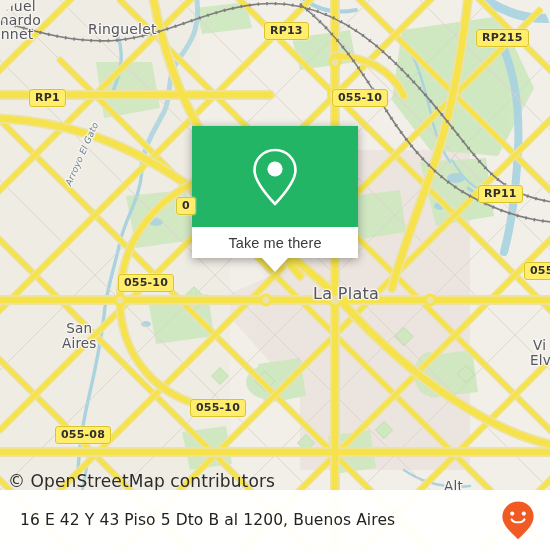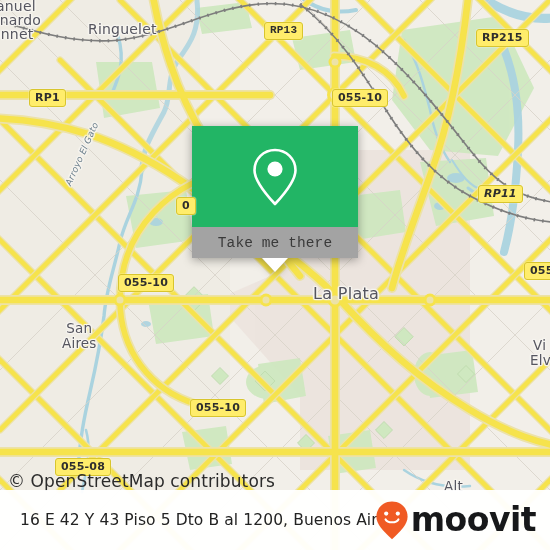--- a/index.html
+++ b/index.html
@@ -17,20 +17,21 @@
   }
 
   
   #map {
     position: absolute;
     left: 0; top: 0;
     width: 550px;
     height: 550px;
     background: #f2efe9;
     overflow: hidden;
+    border-radius: 29px;
   }
   #map svg { display: block; }
 
   .map-label {
     position: absolute;
     color: #55555f;
     font-family: "DejaVu Sans", sans-serif;
     white-space: nowrap;
     text-shadow:
        1.4px 0 1px #f7f5f0, -1.4px 0 1px #f7f5f0,
@@ -73,27 +74,27 @@
     width: 100%;
     height: 101px;
     background: #22b565;
     display: flex;
     align-items: center;
     justify-content: center;
   }
   #popup-label {
     width: 100%;
     height: 31px;
-    background: #a3a3a3;
+    background: #ffffff;
     display: flex;
     align-items: center;
     justify-content: center;
     color: #3a3a3a;
     font-size: 14.5px;
-    font-family: Liberation Mono, monospace;
+    font-family: Liberation Sans, sans-serif;
     letter-spacing: .1px;
   }
   #popup-tail {
     position: absolute;
     left: 50%;
     top: 132px;
     margin-left: -13px;
     width: 0; height: 0;
     border-left: 13px solid transparent;
     border-right: 13px solid transparent;
@@ -370,29 +371,29 @@
       <div>Aires</div>
     </div>
 
     <div class="map-label lbl-nbh" style="left:533px; top:338px;text-align:center;">Vi</div>
     <div class="map-label lbl-nbh" style="left:530px; top:353px;">Elv</div>
 
     <div class="map-label lbl-nbh" style="left:396px; top:479px;margin-left:48px;">Alt</div>
 
     <div class="map-label lbl-water" style="left:68px; top:180px; transform:rotate(-66deg); transform-origin:left center;">Arroyo El Gato</div>
 
-    <div class="shield" style="left:264px; top:22px;font-family:Liberation Mono, monospace;">RP13</div>
+    <div class="shield" style="left:264px; top:22px;">RP13</div>
     <div class="shield" style="left:476px; top:29px;">RP215</div>
     <div class="shield" style="left:29px;  top:89px;text-align:right;">RP1</div>
     <div class="shield" style="left:332px; top:89px;">055-10</div>
-    <div class="shield" style="left:478px; top:185px;font-style:italic;">RP11</div>
+    <div class="shield" style="left:478px; top:185px;">RP11</div>
     <div class="shield" style="left:524px; top:262px;">055-</div>
     <div class="shield" style="left:118px; top:274px;">055-10</div>
     <div class="shield" style="left:190px; top:399px;">055-10</div>
-    <div class="shield" style="left:55px;  top:426px;margin-top:32px;">055-08</div>
+    <div class="shield" style="left:55px;  top:426px;">055-08</div>
 
     <div class="shield" style="left:176px; top:197px; z-index:1;">0</div>
 
     <div id="popup">
       <div id="popup-green">
         <svg width="52" height="62" viewBox="0 0 52 62">
           <path d="M26 4 C14.5 4 5.5 13 5.5 24.2 C5.5 33 12 43 26 58 C40 43 46.5 33 46.5 24.2 C46.5 13 37.5 4 26 4 Z" fill="none" stroke="#ffffff" stroke-width="2.6" stroke-linejoin="round"></path>
           <circle cx="26" cy="23" r="7.6" fill="#ffffff"></circle>
         </svg>
       </div>
@@ -405,17 +406,16 @@
 
   <div id="bottombar">
     <div id="bottom-address">16 E 42 Y 43 Piso 5 Dto B al 1200, Buenos Aires</div>
     <div id="brand">
       <svg width="36" height="40" viewBox="0 0 36 40">
         <path d="M18 1.6 C9.2 1.6 2.4 8.3 2.4 16.7 C2.4 24.2 9.2 31 18 39.2 C26.8 31 33.6 24.2 33.6 16.7 C33.6 8.3 26.8 1.6 18 1.6 Z" fill="#f05a23"></path>
         <circle cx="12.2" cy="13.6" r="2.1" fill="#ffffff"></circle>
         <circle cx="23.8" cy="13.6" r="2.1" fill="#ffffff"></circle>
         <path d="M11.6 19.4 C13.6 23.2 22.4 23.2 24.4 19.4" fill="none" stroke="#ffffff" stroke-width="2.1" stroke-linecap="round"></path>
       </svg>
-      <div id="brand-word">moovit</div>
     </div>
   </div>
 
 </div>
 
 </body></html>

